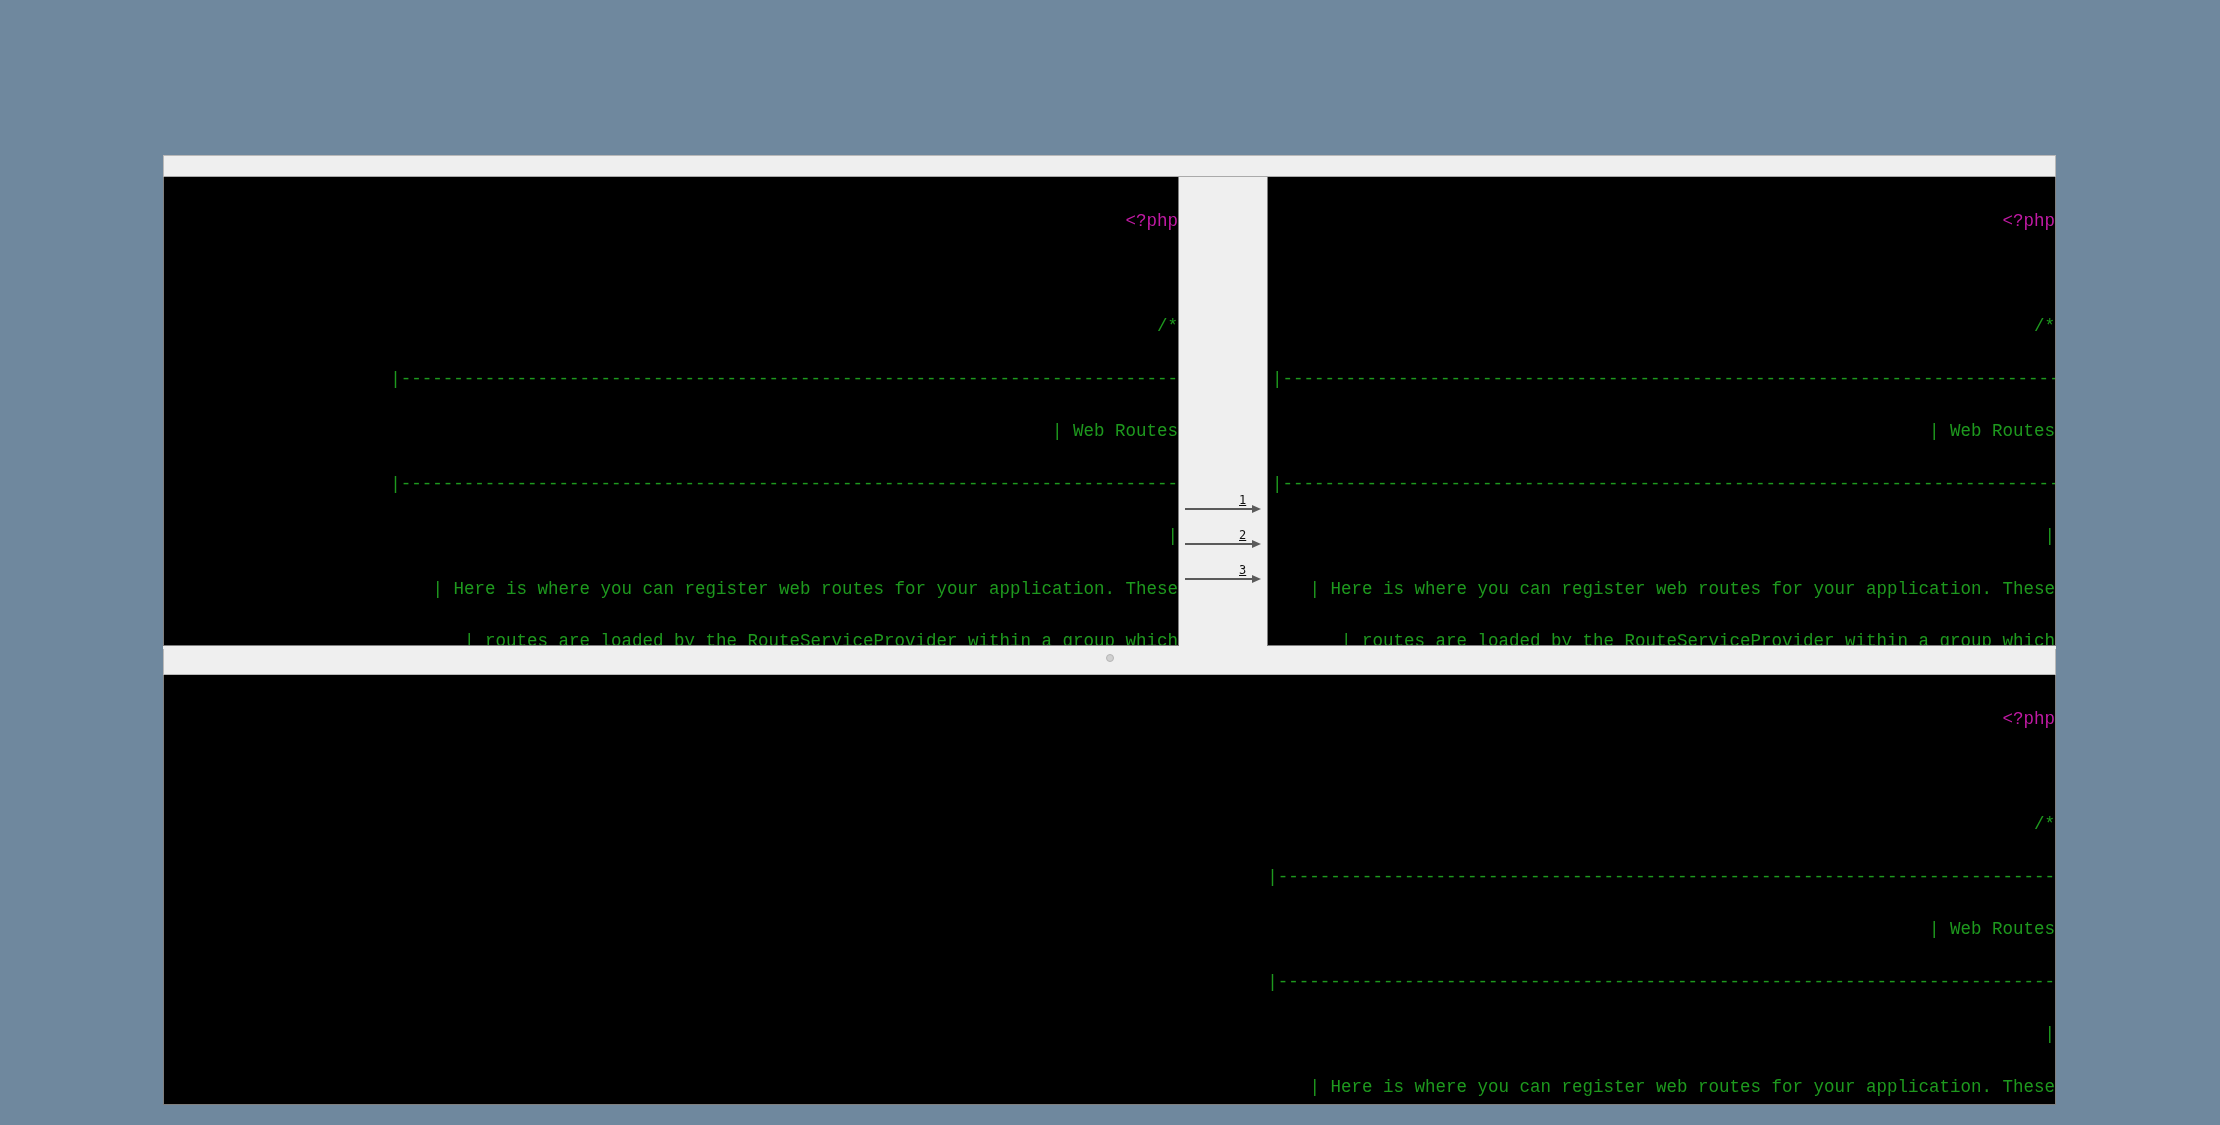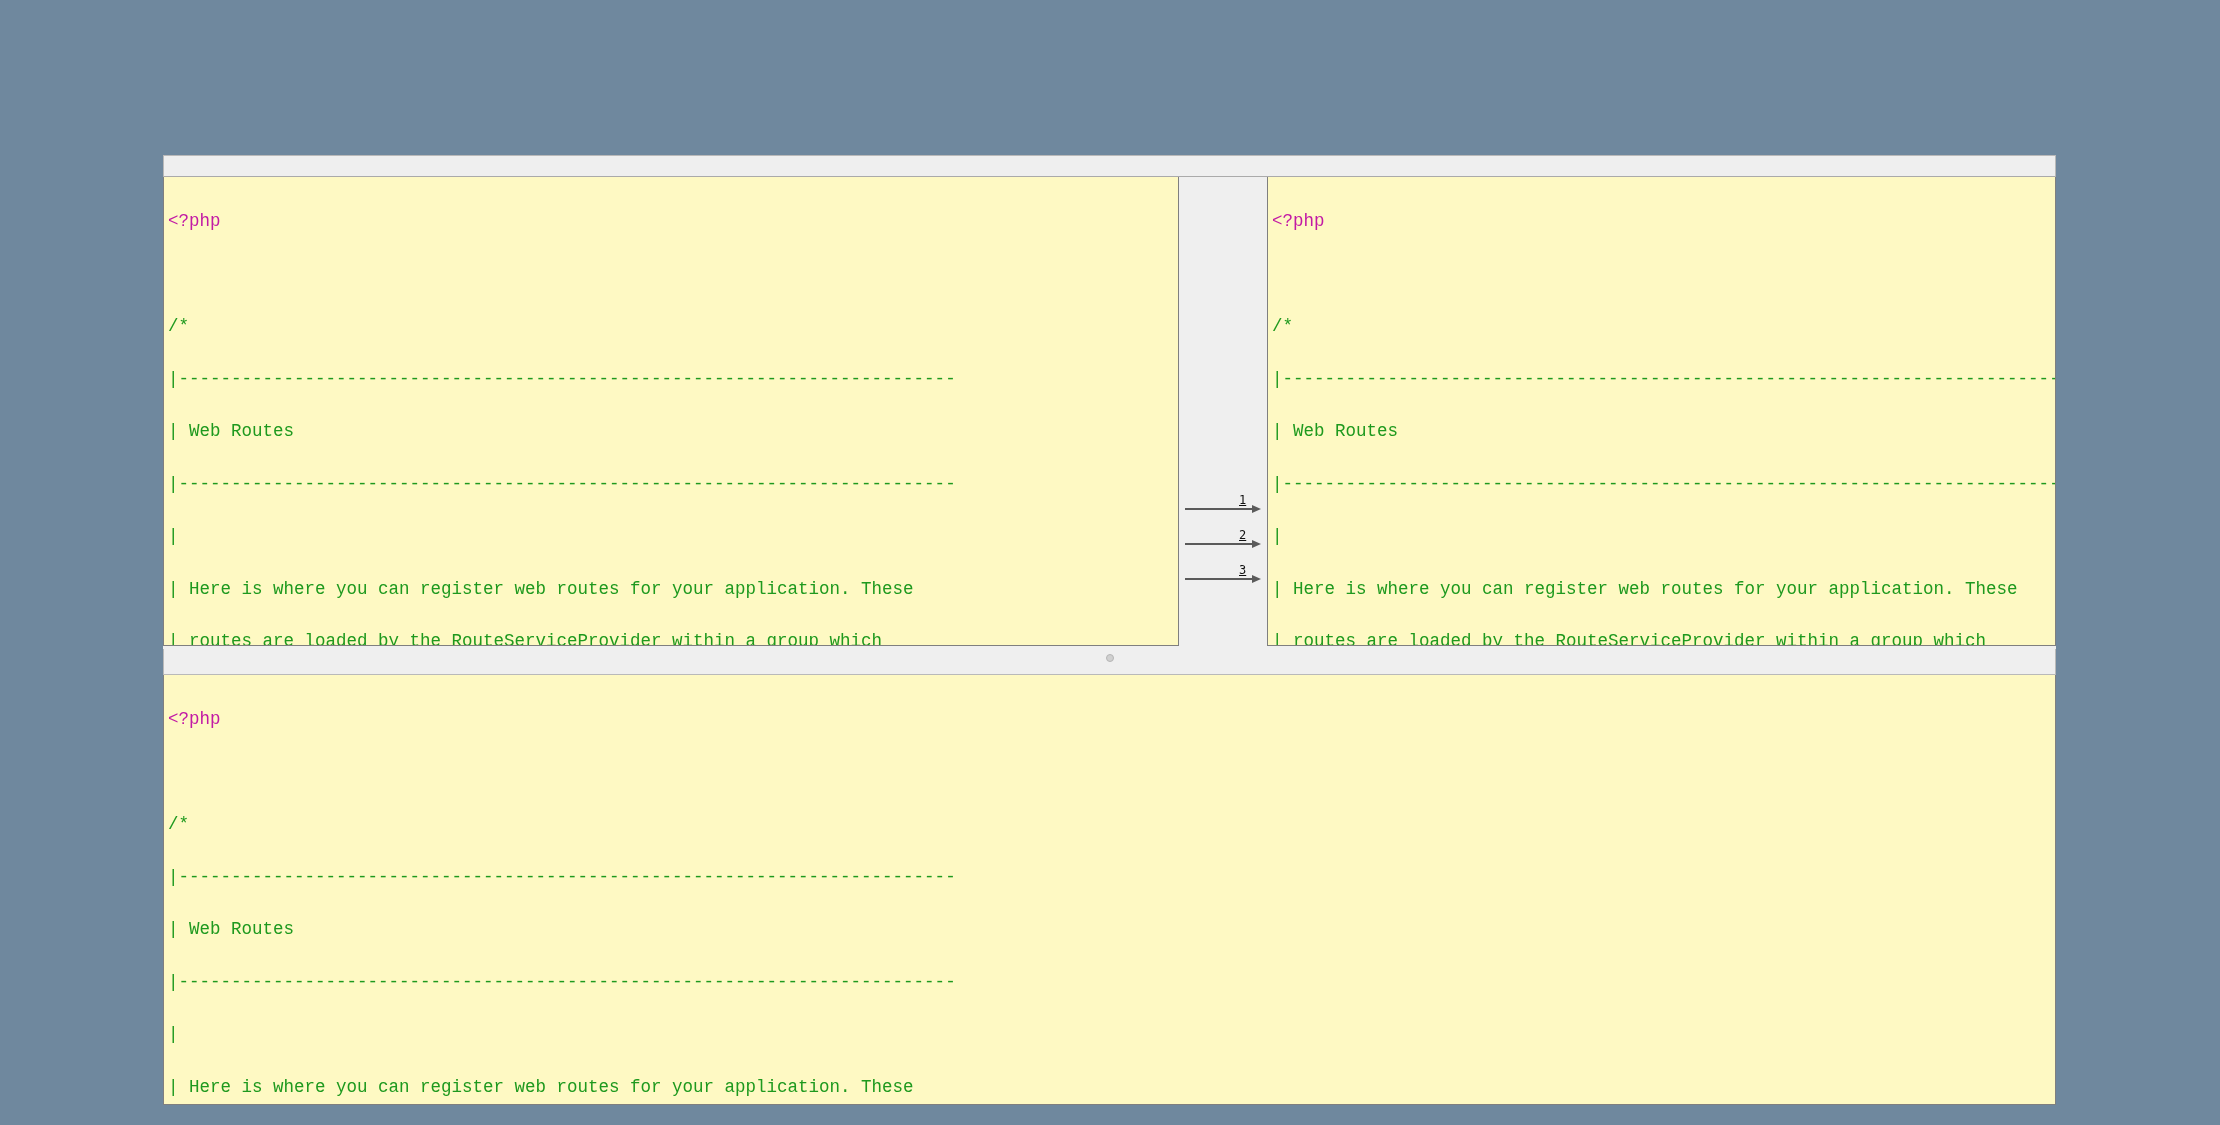--- a/index.html
+++ b/index.html
@@ -24,23 +24,24 @@
     background: #efefef;
     border: 1px solid #b9b9b9;
     border-bottom-color: #aaa;
   }
   .top-row {
     display: flex;
     height: 472px;
     background: #efefef;
   }
   .pane {
-    background: #fef9c3;
+    background: #000000;
     border: 1px solid #7f7f7f;
     overflow: hidden;
+    text-align: right;
   }
   .pane-left {
     width: 1016px;
     height: 469px;
     border-top: none;
   }
   .gutter {
     flex: 0 0 88px;
     width: 88px;
     height: 469px;

